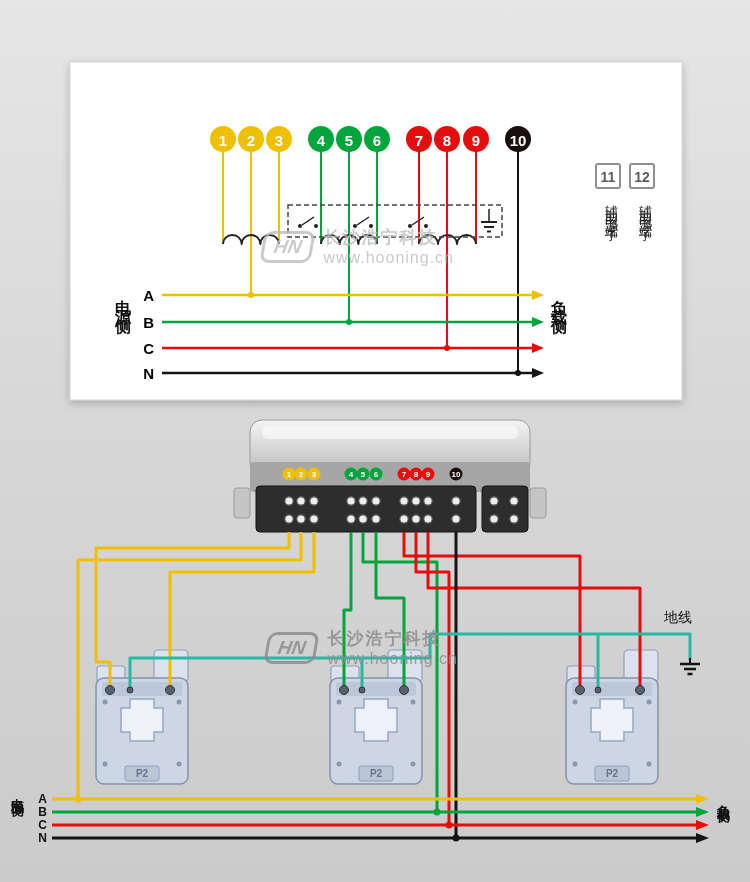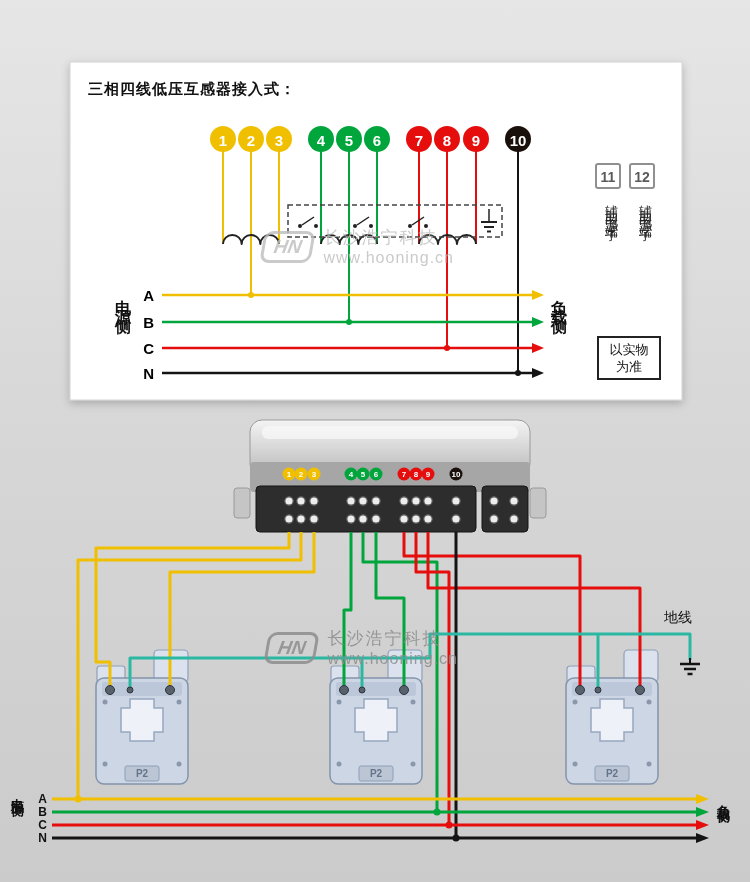--- a/index.html
+++ b/index.html
@@ -41,21 +41,21 @@
   .side-small{font-size:13px;font-weight:bold;letter-spacing:3px;}
   .src-bot{left:8px;top:788px;}
   .load-bot{left:714px;top:794px;}
   .note{
     position:absolute;left:597px;top:336px;width:60px;height:40px;border:2px solid #222;
     display:flex;align-items:center;justify-content:center;text-align:center;
     font-size:13px;line-height:17px;white-space:pre-line;color:#111;background:#fff;
   }
   .wm{position:absolute;display:flex;align-items:center;gap:10px;}
   .wm-logo{border:3px solid currentColor;border-radius:9px;padding:2px 9px;font-style:italic;font-weight:bold;font-size:19px;transform:skewX(-10deg);}
-  .wm-co{display:block;font-size:17px;font-weight:normal;letter-spacing:2px;}
+  .wm-co{display:block;font-size:17px;font-weight:bold;letter-spacing:2px;}
   .wm-url{display:block;font-size:16px;letter-spacing:1px;}
   .wm-top{left:262px;top:226px;color:#bdbdbd;opacity:.8;}
   .wm-bot{left:266px;top:627px;color:#8d8d8d;opacity:.85;}
 </style>
 </head>
 <body>
 
 <div class="stage">
 
   <svg class="layer" width="750" height="882" viewBox="0 0 750 882">
@@ -382,30 +382,27 @@
       <line x1="687.5" y1="674" x2="692.5" y2="674" stroke-width="2.5"></line>
     </g>
     <text class="lbl14" x="664" y="622">地线</text>
 
     <text class="phsmall" x="47" y="799">A</text>
     <text class="phsmall" x="47" y="812">B</text>
     <text class="phsmall" x="47" y="825">C</text>
     <text class="phsmall" x="47" y="838">N</text>
   </svg>
 
-  <div class="ov title">三相四线低压互感器接入式：</div>
 
   <div class="vtext side-big src-top">电源侧</div>
   <div class="vtext side-big load-top">负载侧</div>
 
   <div class="vtext aux-lbl aux1">辅助电源端子+</div>
   <div class="vtext aux-lbl aux2">辅助电源端子-</div>
 
-  <div class="note">以实物
-为准</div>
 
   <div class="vtext side-small src-bot">电源侧</div>
   <div class="vtext side-small load-bot">负载侧</div>
 
   <div class="wm wm-top">
     <span class="wm-logo">HN</span>
     <span>
       <span class="wm-co">长沙浩宁科技</span>
       <span class="wm-url">www.hooning.cn</span>
     </span>

